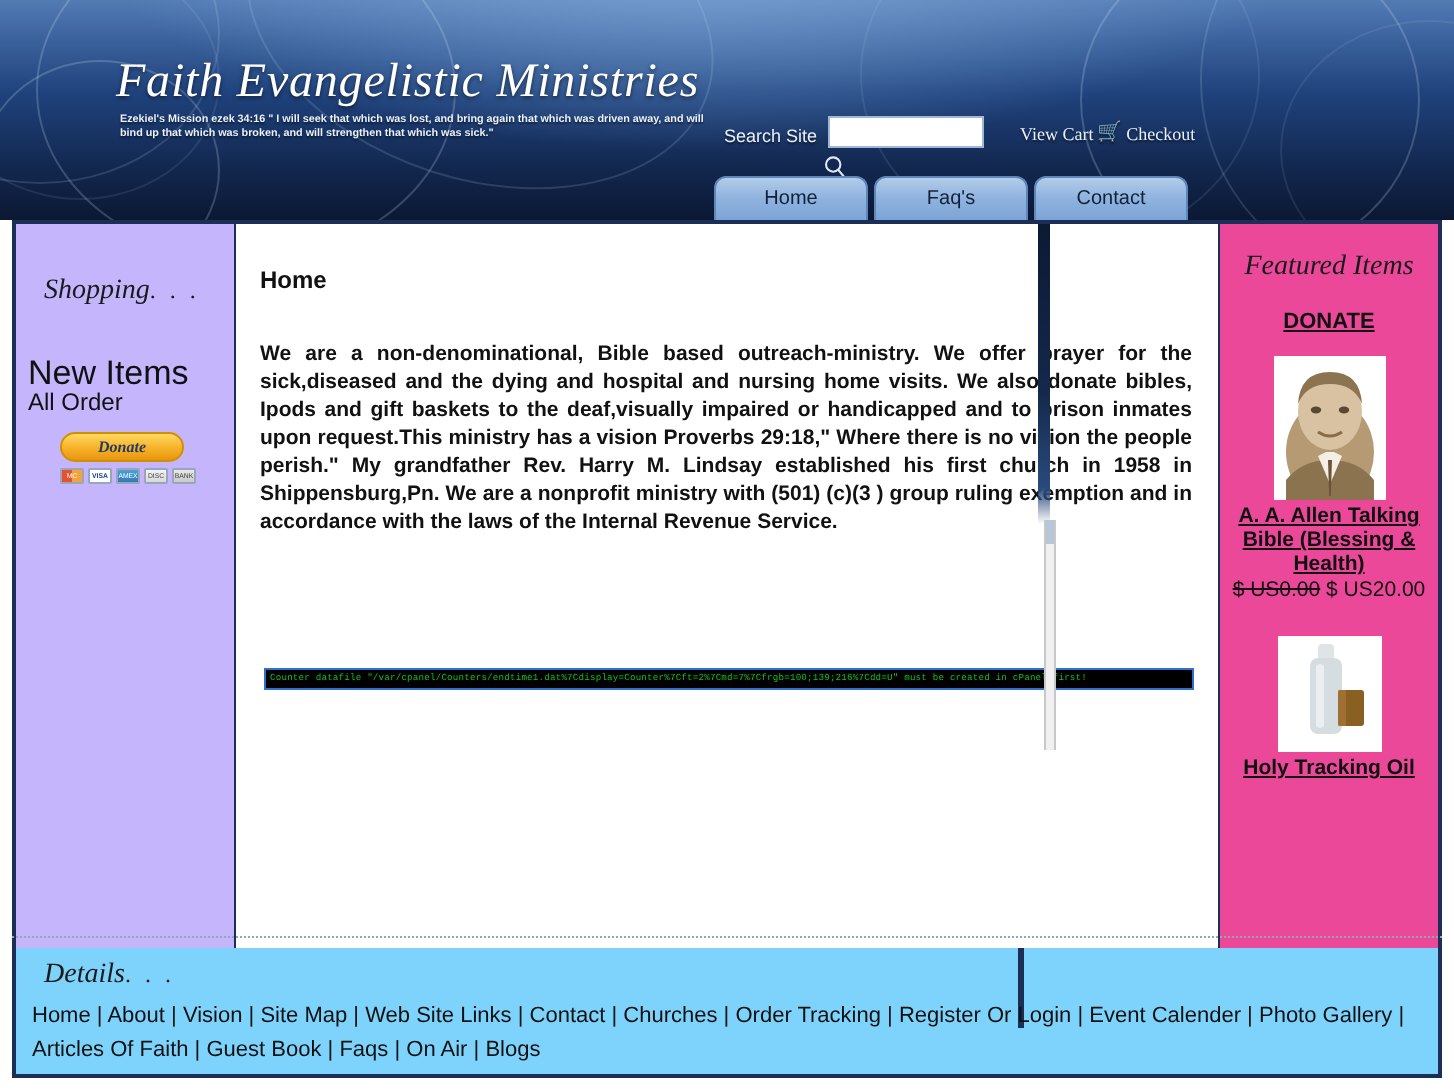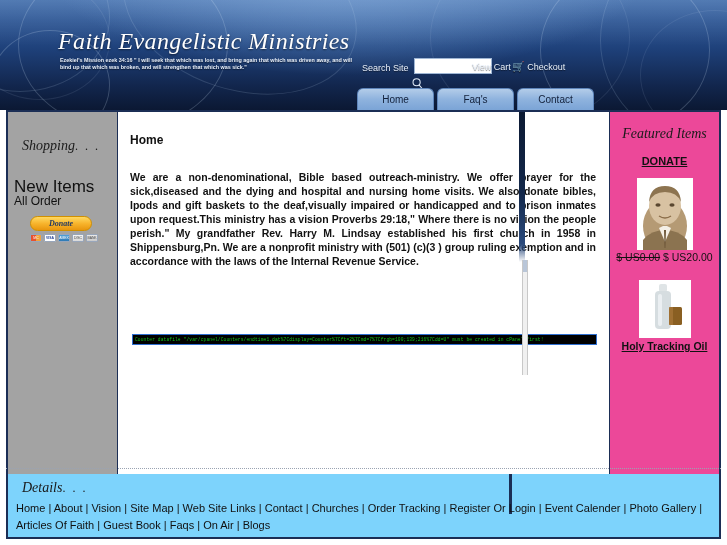--- a/index.html
+++ b/index.html
@@ -79,25 +79,26 @@
     font-size: 10px;
     padding: 0 2px;
     outline: none;
   }
   #search-icon {
     position: absolute; left: 49px; top: 19px;
     width: 14px; height: 14px;
   }
 
   #cart-area {
-    position: absolute; left: 472px; top: 62px;
+    position: absolute; left: 510px; top: 62px;
     display: flex; align-items: flex-end; gap: 1px;
     font-size: 9px; color: #e8f0fb;
     text-shadow: 0 1px 1px rgba(0,0,0,0.5);
     white-space: nowrap;
+    font-family: Liberation Serif, serif;
   }
   #cart-area span { cursor: pointer; }
   .cart-glyph { font-size: 10px; line-height: 1; margin: 0 1px; }
 
   
   #nav-tabs {
     position: absolute; left: 357px; top: 88px;
     display: flex; gap: 3px;
     z-index: 5;
   }
@@ -119,21 +120,21 @@
     width: 715px; height: 425px;
     border: 2px solid #1b2e55;
     background: #ffffff;
   }
 
   
   #sidebar-left {
     position: absolute; left: 0; top: 0;
     width: 110px; height: 100%;
     border-right: 1px solid #1b2e55;
-    background: #a3a3a3;
+    background: #c4b5fd;
   }
   .panel-heading {
     font-family: "Liberation Serif", serif;
     font-style: italic;
     font-size: 14px;
     color: #1a1a1a;
   }
   .panel-heading .dots { font-style: normal; letter-spacing: 2px; font-size: 12px; }
   #shopping-heading { position: absolute; left: 14px; top: 26px; }
   #new-items { position: absolute; left: 6px; top: 65px; font-size: 17px; color: #111; cursor: pointer; }
@@ -372,20 +373,21 @@
           <ellipse cx="28" cy="48" rx="22" ry="26" fill="#b59a74"></ellipse>
           <path d="M6 72 L6 62 Q14 52 28 52 Q42 52 50 62 L50 72 Z" fill="#8b7350"></path>
           <path d="M22 50 L28 64 L34 50 L30 48 L26 48 Z" fill="#f4efe6"></path>
           <path d="M27 52 L29 52 L28.4 70 L27.6 70 Z" fill="#6b5436"></path>
           <ellipse cx="28" cy="28" rx="16" ry="19" fill="#d8c2a2"></ellipse>
           <path d="M12 24 Q13 8 28 8 Q43 8 44 24 Q40 14 28 14 Q16 14 12 24 Z" fill="#8d7450"></path>
           <ellipse cx="21" cy="27" rx="2.6" ry="1.7" fill="#5a4730"></ellipse>
           <ellipse cx="35" cy="27" rx="2.6" ry="1.7" fill="#5a4730"></ellipse>
           <path d="M22 38 Q28 42 34 38" stroke="#8a6c48" stroke-width="1.4" fill="none"></path>
         </svg>
+        <div class="product-name">A. A. Allen Talking Bible (Blessing &amp; Health)</div>
         <div class="product-price">
           <span class="price-old">$ US0.00</span>
           <span>$ US20.00</span>
         </div>
       </div>
 
       <div class="product" style="margin-top:16px;">
         <svg class="product-img" width="52" height="58" viewBox="0 0 52 58">
           <rect width="52" height="58" fill="#ffffff"></rect>
           <rect x="20" y="4" width="8" height="8" rx="2" fill="#dfe4e6"></rect>

